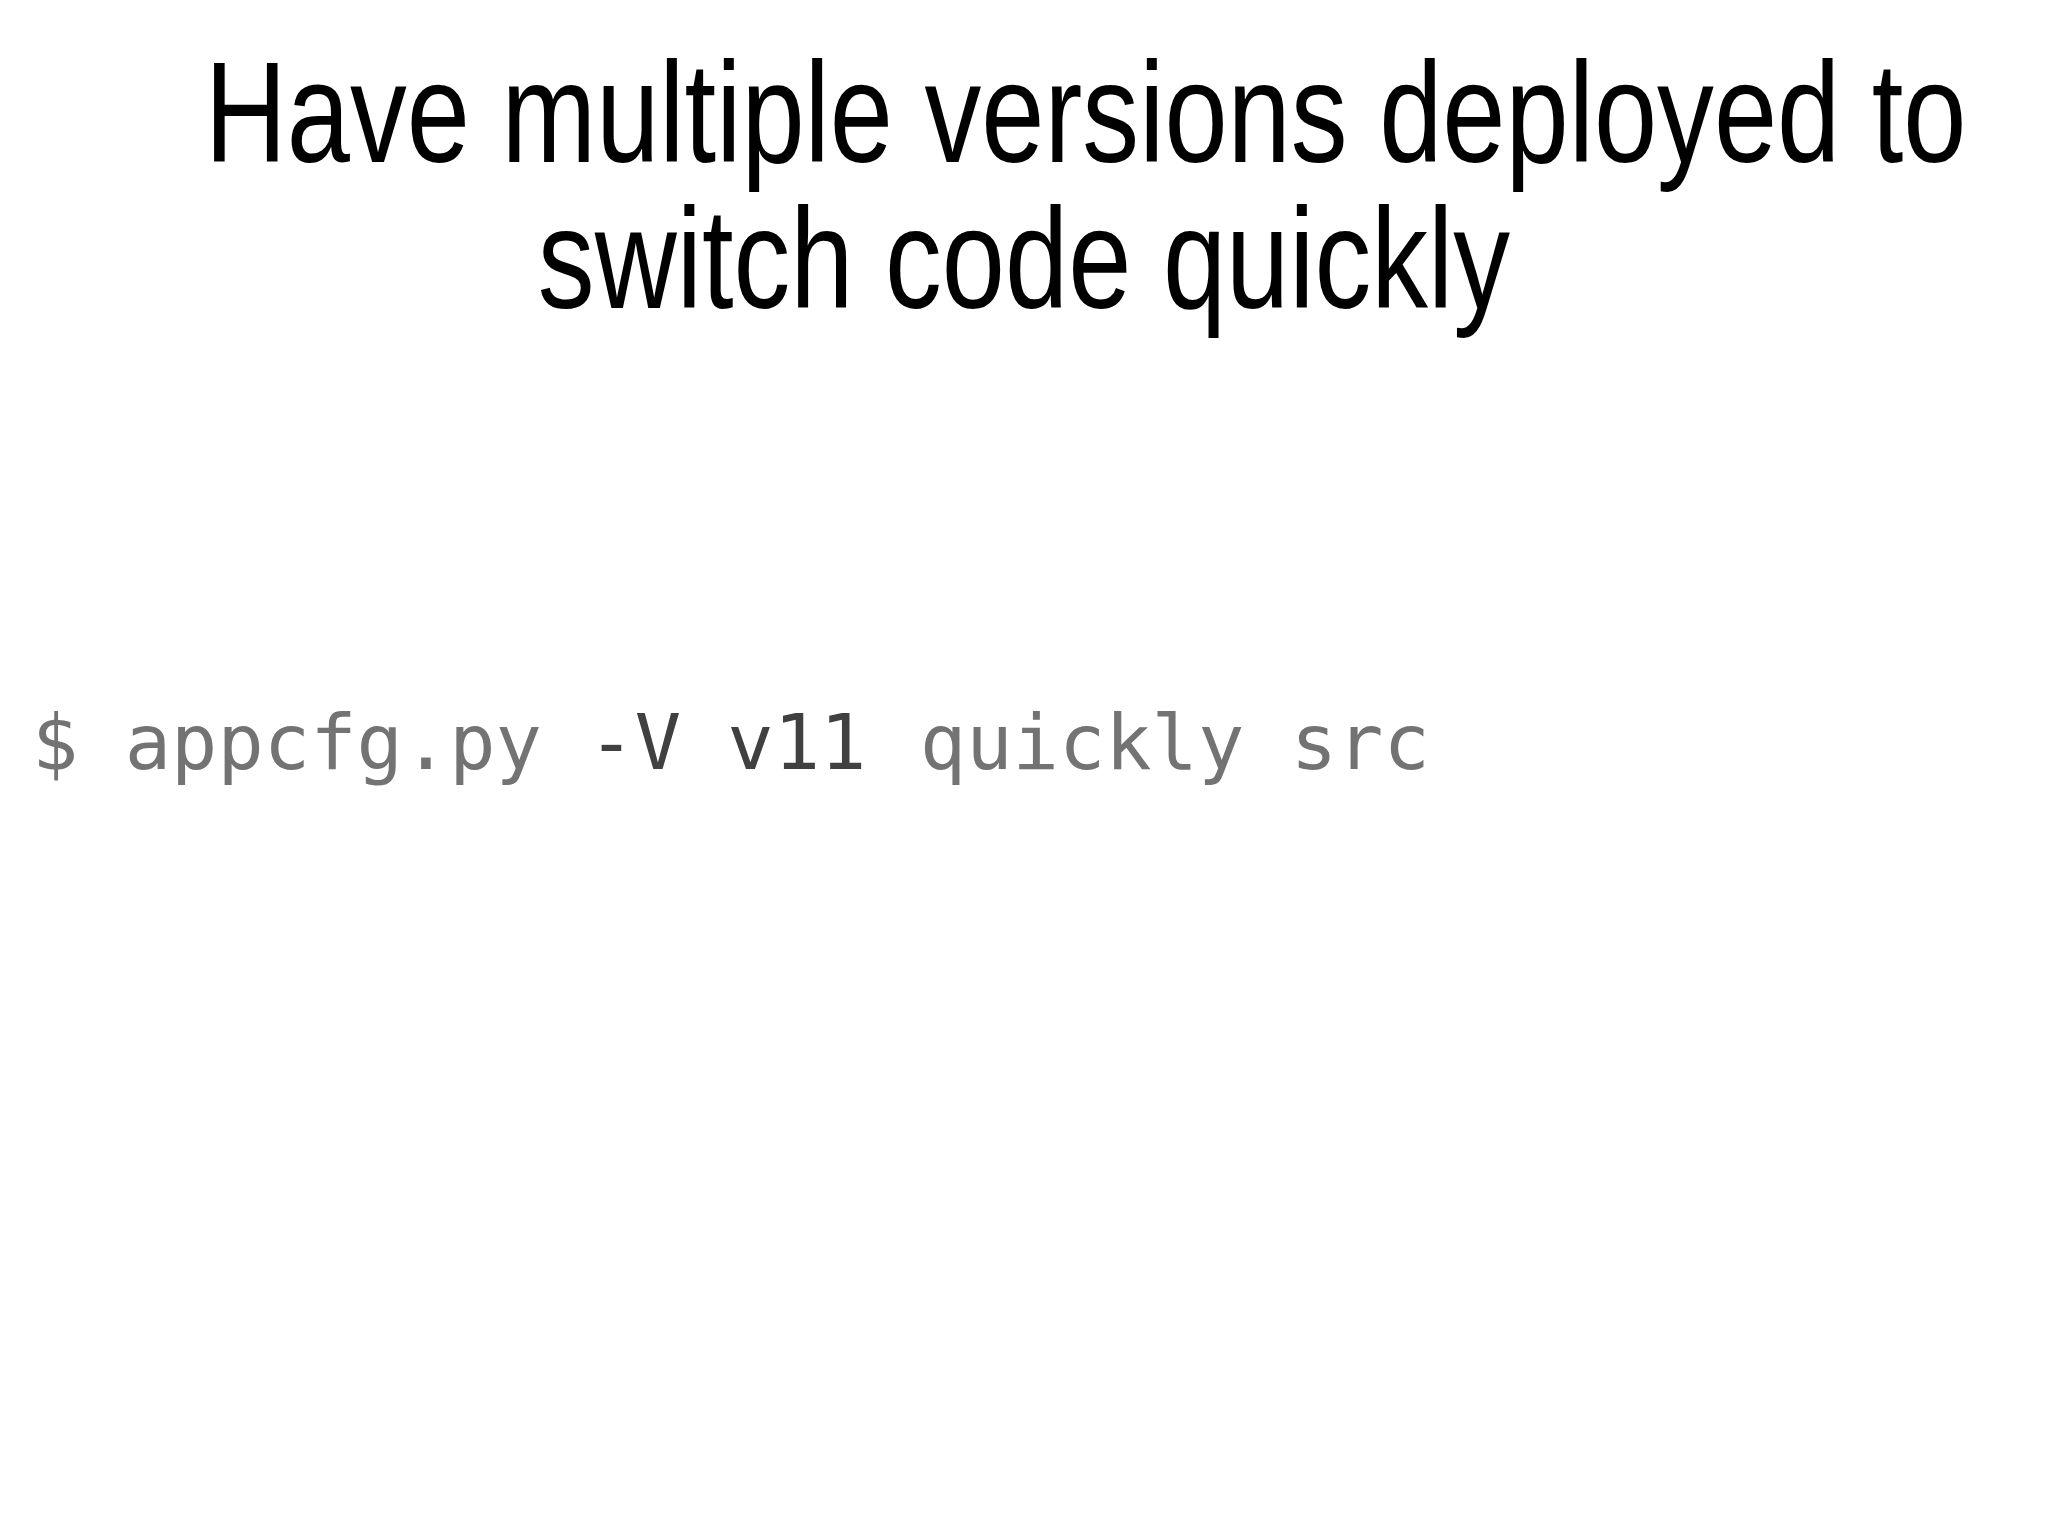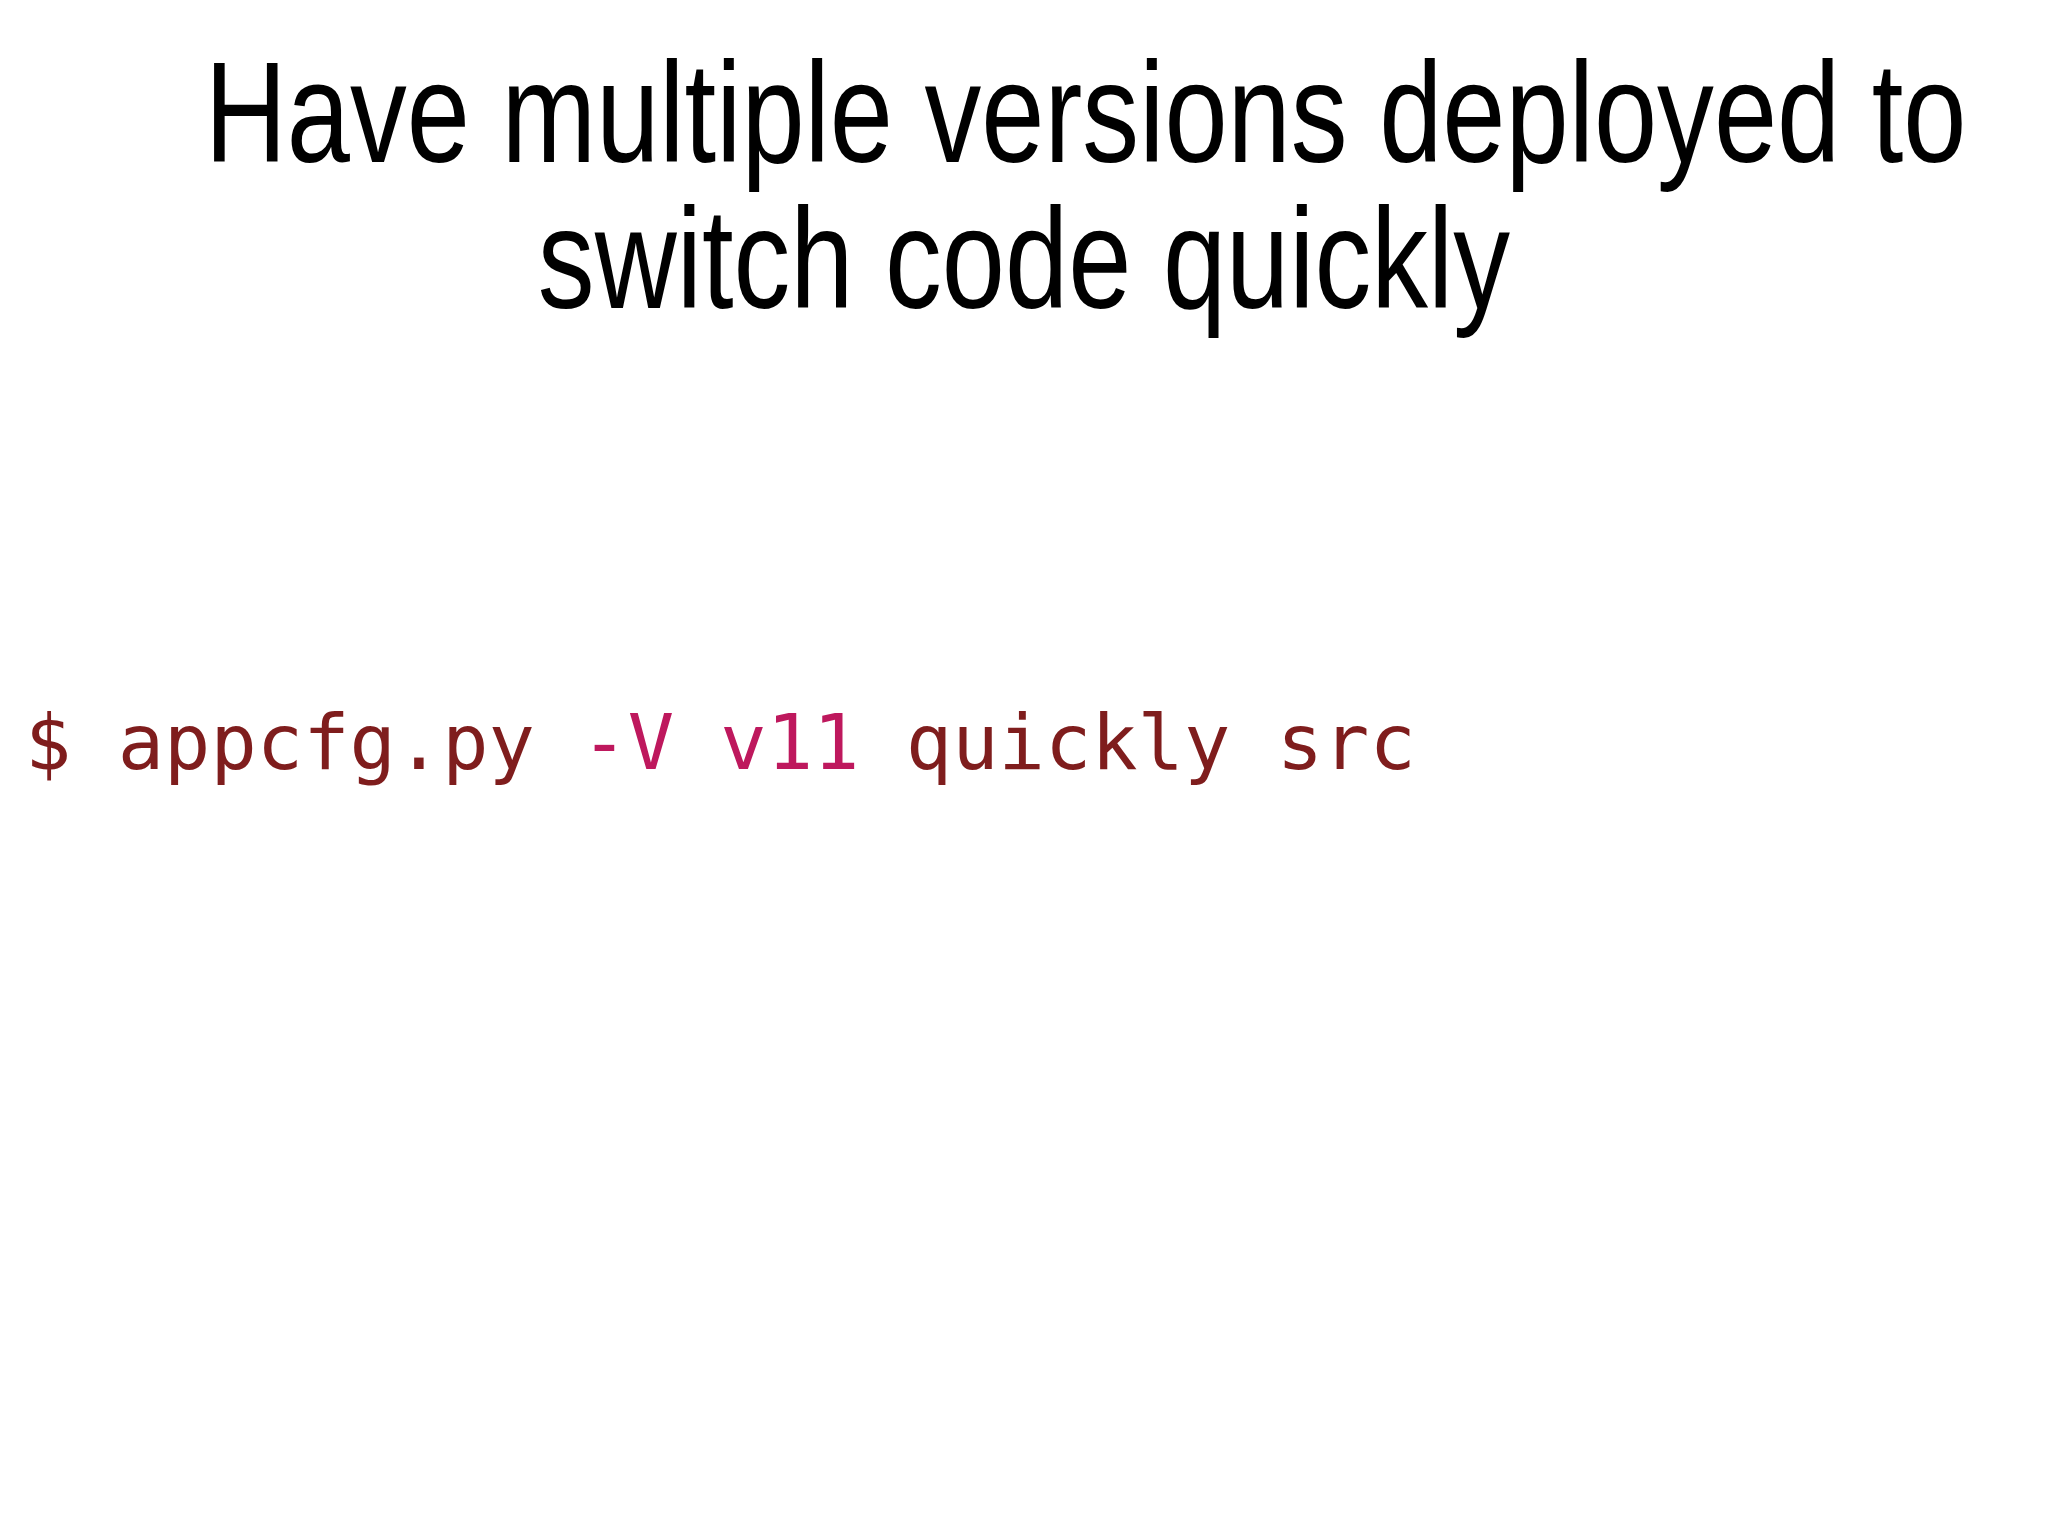--- a/index.html
+++ b/index.html
@@ -35,22 +35,22 @@
     position: absolute;
     top: 440px;
     left: 25px;
     font-family: "DejaVu Sans Mono", "Liberation Mono", monospace;
     font-size: 77px;
     line-height: 121px;
     color: #0d0d0d;
     white-space: pre;
   }
   .code-line { white-space: pre; }
-  .tok-red { color: #be185d; }
-  .tok-black { color: #7f1d1d; }
+  .tok-red { color: #404040; }
+  .tok-black { color: #737373; margin-left: 7px; }
 </style>
 </head>
 <body>
 
 <div class="slide">
 
   <div class="title">
     <div>Have multiple versions deployed to</div>
     <div>switch code quickly</div>
   </div>

